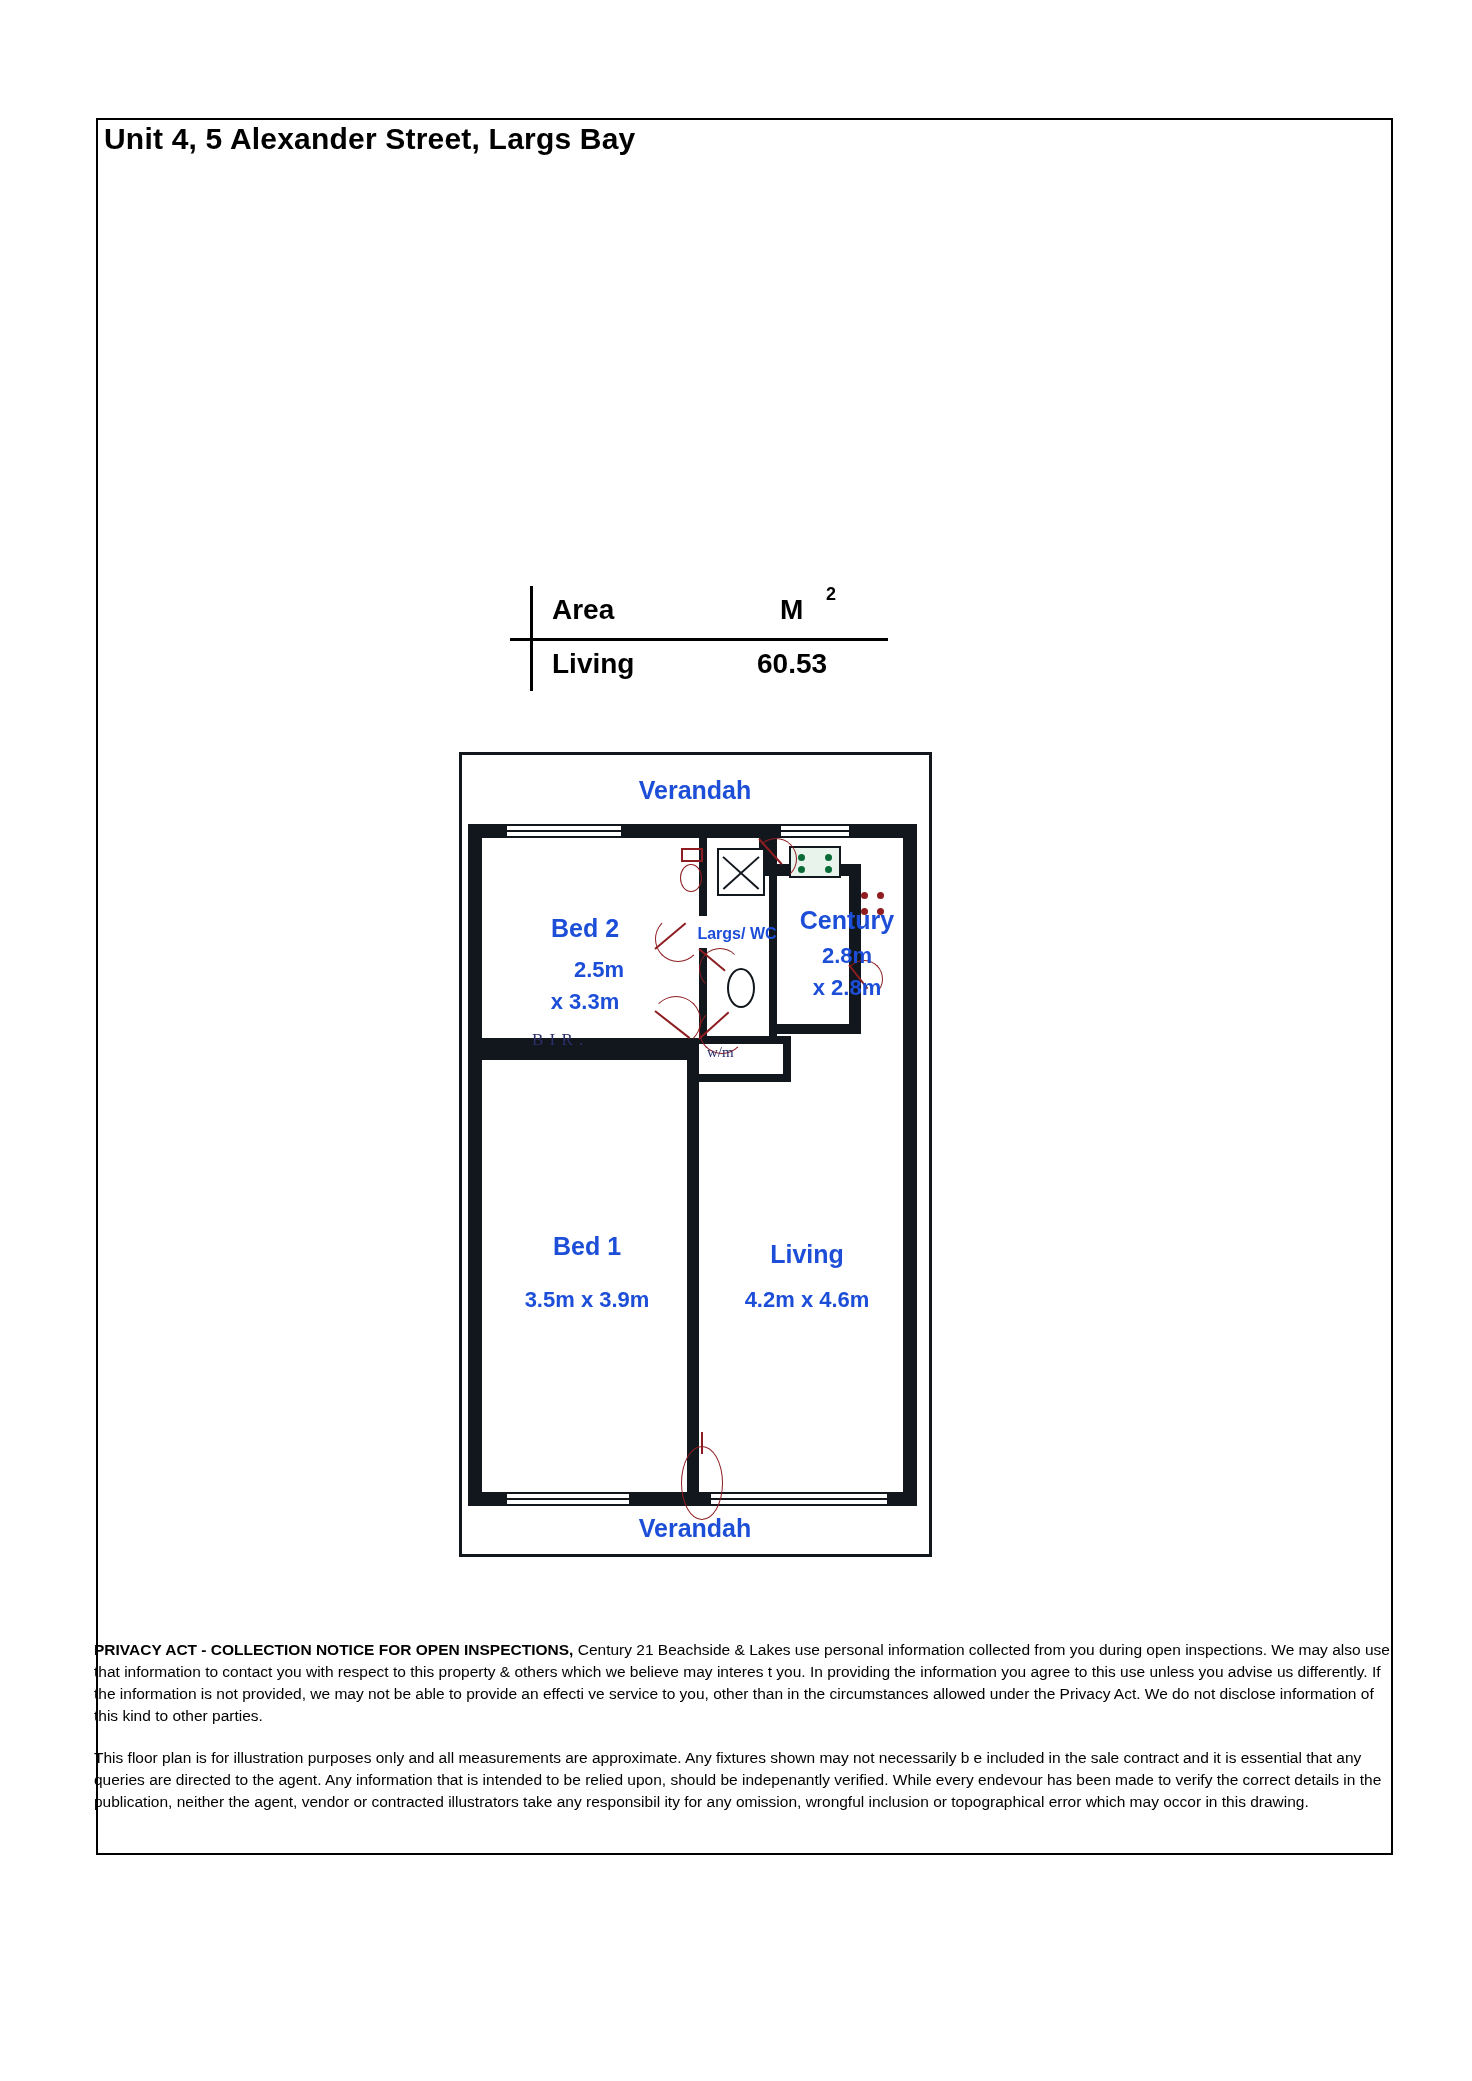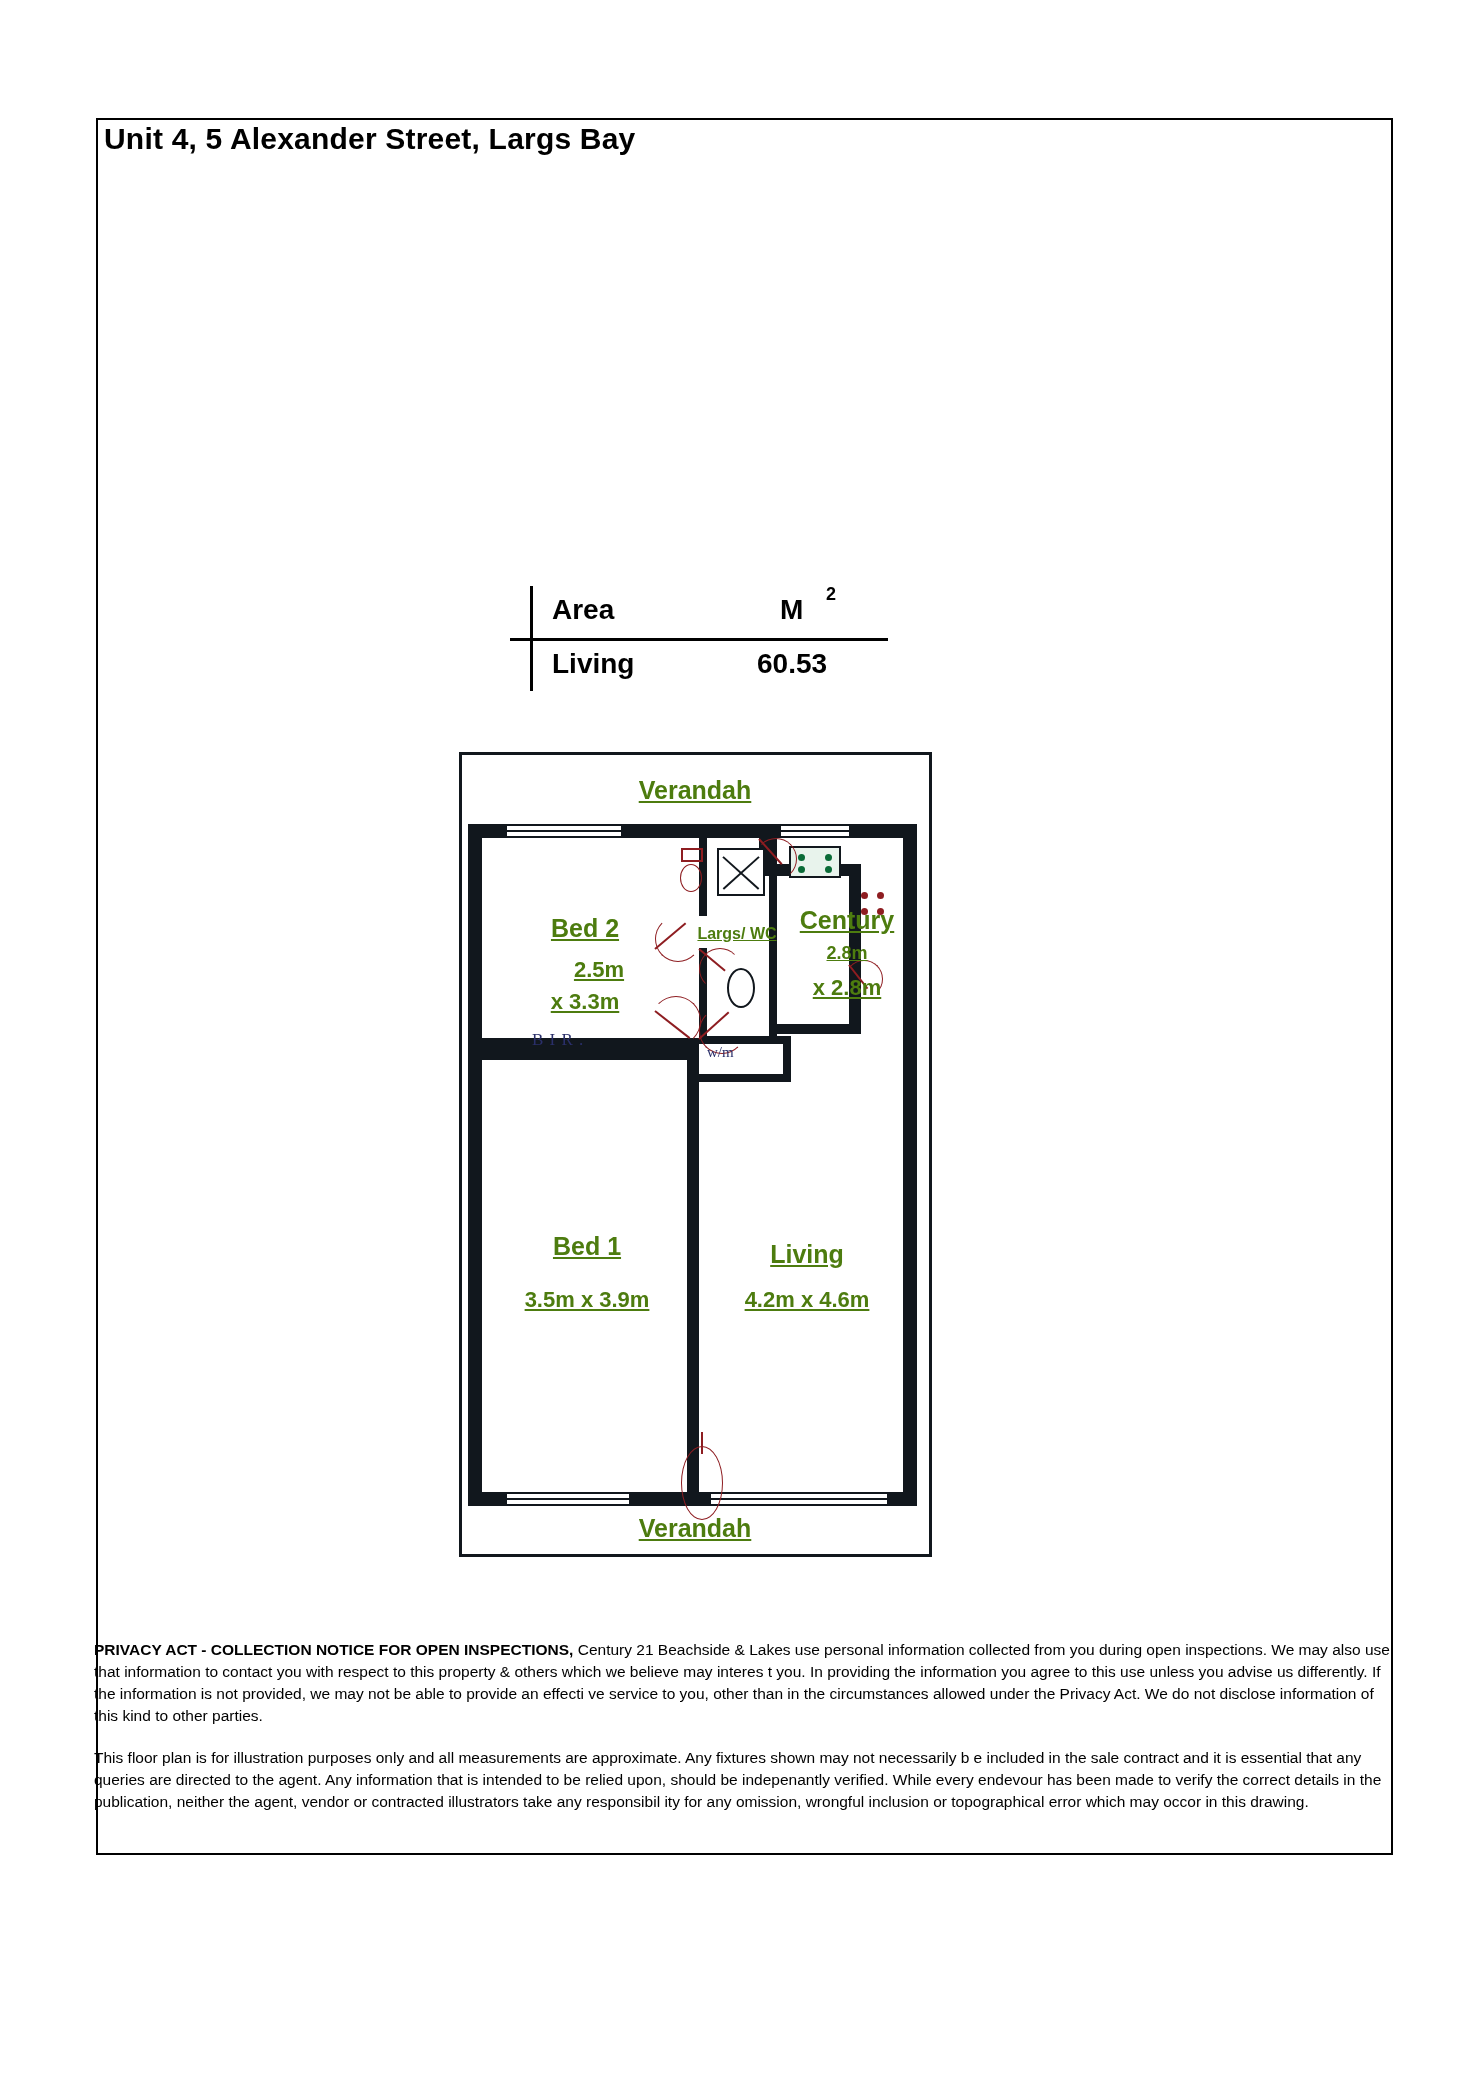--- a/index.html
+++ b/index.html
@@ -93,24 +93,23 @@
     background: #11171d;
   }
   #floorplan .thin {
     position: absolute;
     background: #11171d;
   }
   #floorplan .label {
     position: absolute;
     text-align: center;
     font-weight: bold;
-    color: #4d7c0f;
+    color: #1d4ed8;
     line-height: 1.28;
     white-space: nowrap;
-    text-decoration: underline;
   }
 
   
   .ver-outline {
     position: absolute;
     border: 3px solid #11171d;
     box-sizing: border-box;
   }
 
   
@@ -315,21 +314,21 @@
 
   <div class="label" style="left:126px; top:22px; width:220px; font-size:25px;">Verandah</div>
 
   <div class="label" style="left:46px; top:160px; width:160px; font-size:25px;">Bed 2</div>
   <div class="label" style="left:60px; top:204px; width:160px; font-size:22px;">2.5m</div>
   <div class="label" style="left:46px; top:236px; width:160px; font-size:22px;">x 3.3m</div>
 
   <div class="label" style="left:218px; top:172px; width:120px; font-size:16px;">Largs/ WC</div>
 
   <div class="label" style="left:312px; top:152px; width:152px; font-size:25px;">Century</div>
-  <div class="label" style="left:312px; top:190px; width:152px; font-size:18px;">2.8m</div>
+  <div class="label" style="left:312px; top:190px; width:152px; font-size:22px;">2.8m</div>
   <div class="label" style="left:312px; top:222px; width:152px; font-size:22px;">x 2.8m</div>
 
   <div class="label" style="left:42px; top:478px; width:172px; font-size:25px;">Bed 1</div>
   <div class="label" style="left:22px; top:534px; width:212px; font-size:22px;">3.5m x 3.9m</div>
 
   <div class="label" style="left:248px; top:486px; width:200px; font-size:25px;">Living</div>
   <div class="label" style="left:244px; top:534px; width:208px; font-size:22px;">4.2m x 4.6m</div>
 
   <div class="label" style="left:126px; top:760px; width:220px; font-size:25px;">Verandah</div>
 

